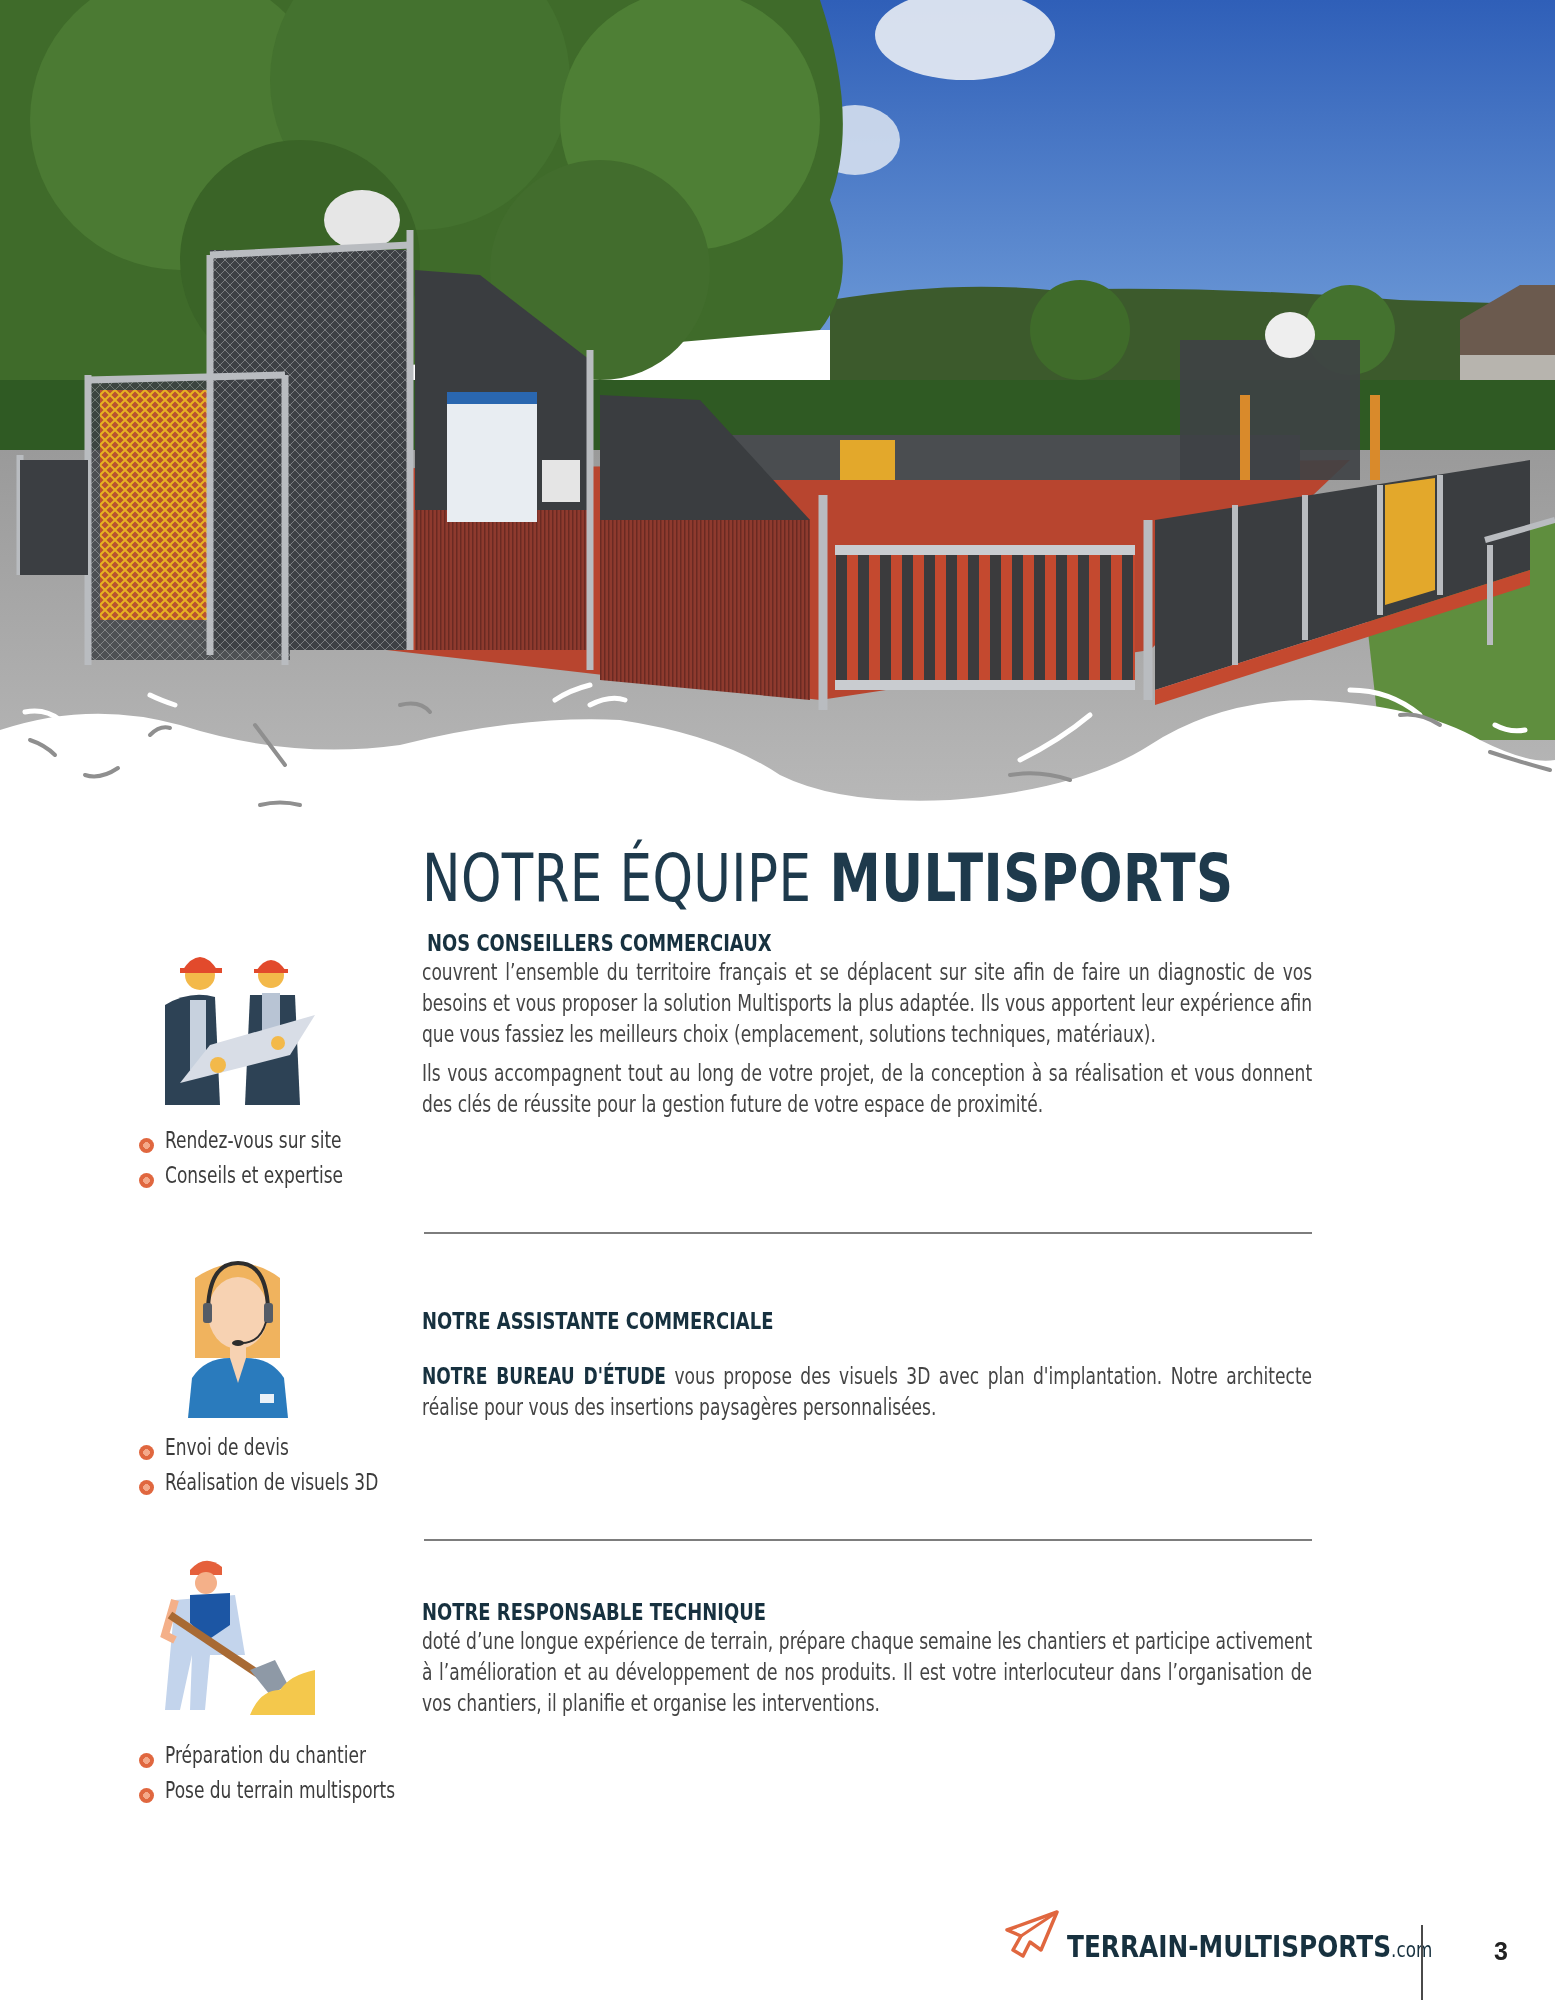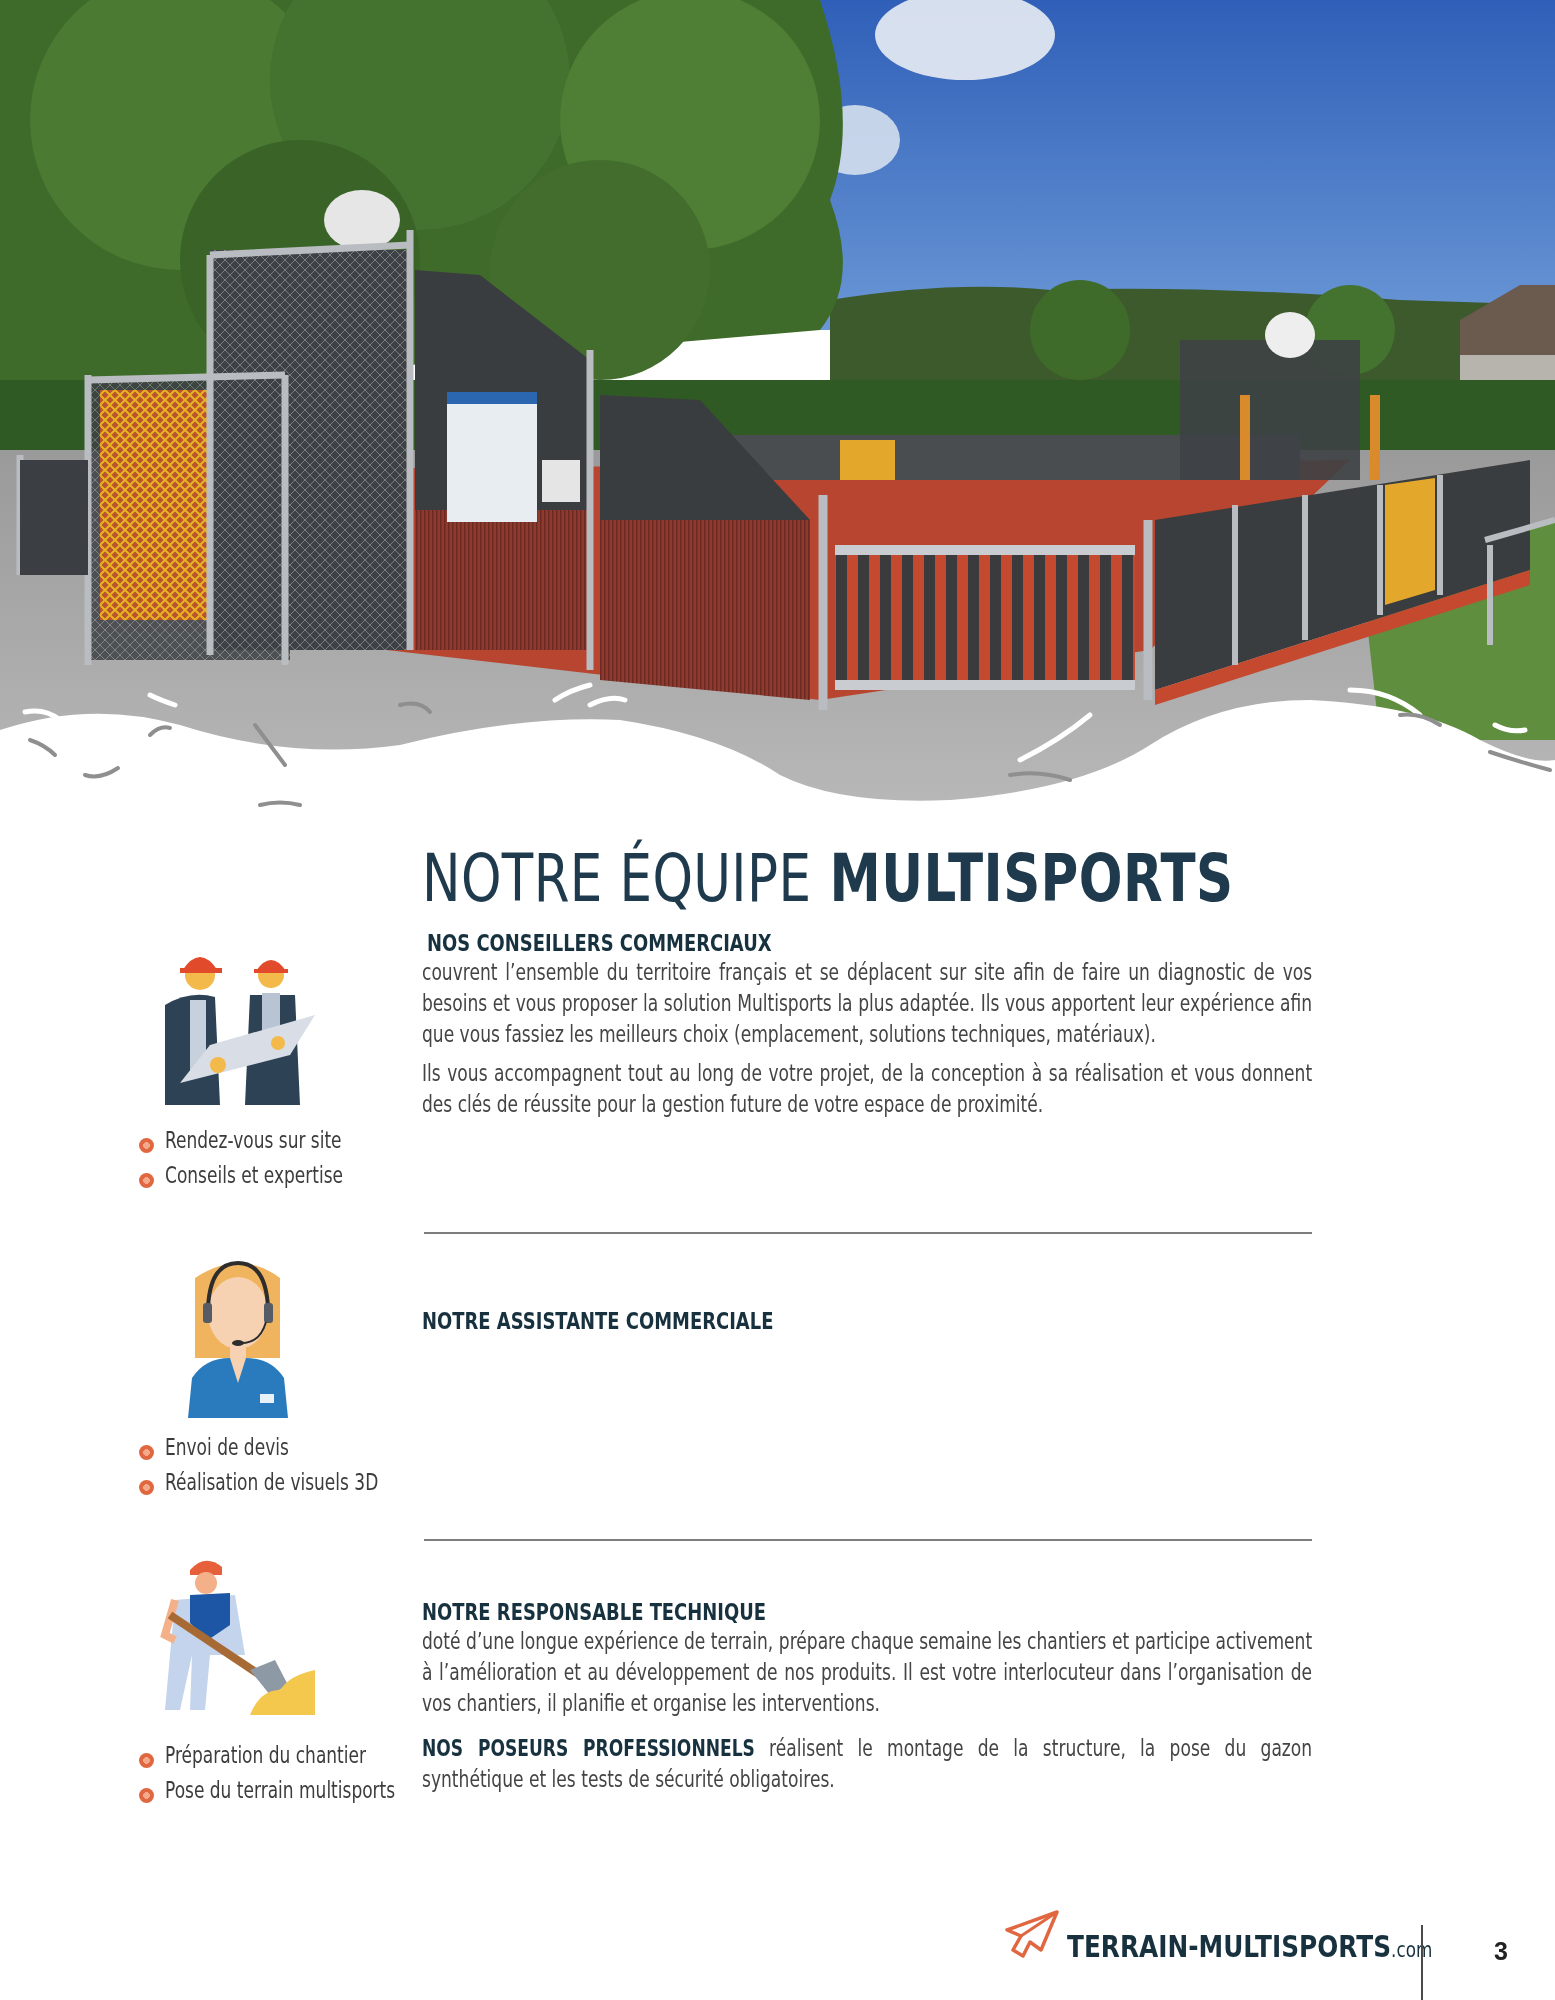--- a/index.html
+++ b/index.html
@@ -271,20 +271,23 @@
       </li>
     <li>
         <span class="bullet-dot"></span>
         <span class="bullet-label">Réalisation de visuels 3D</span>
       </li>
   </ul>
   <div class="text-col" style="top:1287px;margin-top:20px;">
     <div class="heading">NOTRE ASSISTANTE COMMERCIALE</div>
     <div style="height:12px;"></div>
     <div style="height:14px;"></div>
+    <div style="height:62px;">
+      <p class="para"><b>NOTRE BUREAU D'ÉTUDE</b><span> vous propose des visuels 3D avec plan d'implantation. Notre architecte réalise pour vous des insertions paysagères personnalisées.</span></p>
+    </div>
   </div>
 </div>
 
 <div class="divider" style="top:1539px;"></div>
 
 <div class="section">
   <div class="illus" style="top:1545px;">
     <svg width="170" height="170" viewBox="0 0 170 170">
       <path d="M40 25 Q 55 8 72 22 L72 30 L40 30 Z" fill="#e5603b"></path>
       <circle cx="56" cy="38" r="11" fill="#f4b089"></circle>
@@ -305,23 +308,20 @@
         <span class="bullet-dot"></span>
         <span class="bullet-label">Pose du terrain multisports</span>
       </li>
   </ul>
   <div class="text-col" style="top:1598px;">
     <div class="heading">NOTRE RESPONSABLE TECHNIQUE</div>
     <div style="height:93px;">
       <p class="para">doté d’une longue expérience de terrain, prépare chaque semaine les chantiers et participe activement à l’amélioration et au développement de nos produits. Il est votre interlocuteur dans l’organisation de vos chantiers, il planifie et organise les interventions.</p>
     </div>
     <div style="height:14px;"></div>
-    <div style="height:62px;">
-      <p class="para"><b>NOS POSEURS PROFESSIONNELS</b><span> réalisent le montage de la structure, la pose du gazon synthétique et les tests de sécurité obligatoires.</span></p>
-    </div>
   </div>
 </div>
 
 <div class="footer-logo">
   <span>
     <svg width="56" height="50" viewBox="0 0 56 50">
       <path d="M54 2 L4 20 L18 26 L10 40 L20 46 L27 32 L38 40 Z" fill="none" stroke="#e0673f" stroke-width="3.5" stroke-linejoin="round"></path>
       <line x1="54" y1="2" x2="18" y2="26" stroke="#e0673f" stroke-width="3"></line>
     </svg>
   </span>

